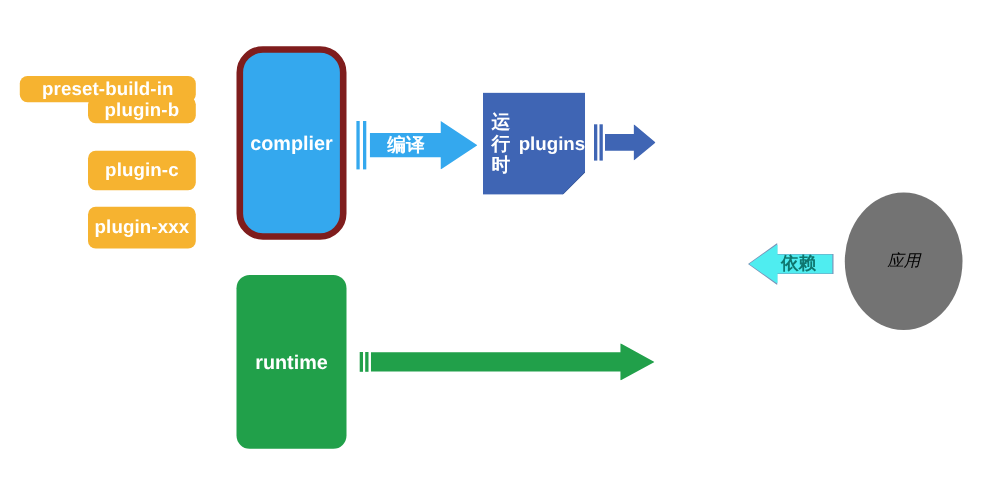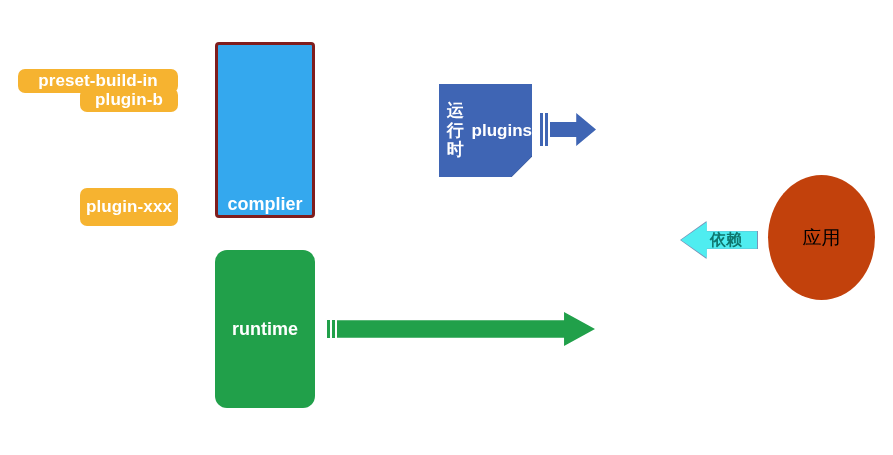--- a/index.html
+++ b/index.html
@@ -45,24 +45,23 @@
   #chip-preset   { top: 41px;  height: 24px; margin-top: 28px; }
   #chip-plugin-b { top: 88px;  height: 24px; }
   #chip-plugin-c { top: 137px; height: 36px; }
   #chip-plugin-x { top: 188px; height: 38px; line-height: 1.05; }
 
   
   #complier {
     left: 215px; top: 42px;
     width: 100px; height: 176px;
     background: #34A8EE;
-    border: 3px solid #7f1d1d;
-    border-radius: 4px;
+    border: 6px solid #7f1d1d;
+    border-radius: 24px;
     font-size: 18px;
-    align-items: flex-end;
   }
 
   
   #runtime {
     left: 215px; top: 250px;
     width: 100px; height: 158px;
     background: #21A04A;
     border-radius: 12px;
     font-size: 18px;
   }
@@ -108,25 +107,26 @@
     background:
       repeating-linear-gradient(135deg,
         #E8463C 0px, #E8463C 1.4px,
         transparent 1.4px, transparent 2.9px);
   }
 
   
   #app-ellipse {
     left: 768px; top: 175px;
     width: 107px; height: 125px;
-    background: #c2410c;
+    background: #737373;
     border-radius: 50%;
     color: #000000;
     font-weight: normal;
-    font-size: 19px;
+    font-size: 15px;
+    font-style: italic;
   }
 
   
   .arrow { position: absolute; }
   .arrow .tail-bar {
     position: absolute;
     top: 0; bottom: 0;
     width: 3px;
   }
   .arrow .body {
@@ -205,33 +205,42 @@
 <div id="canvas">
 
   <div class="node chip wide" id="chip-preset">
     <span>preset-build-in</span>
   </div>
 
   <div class="node chip small" id="chip-plugin-b">
     <span>plugin-b</span>
   </div>
 
+  <div class="node chip small" id="chip-plugin-c">
+    <span>plugin-c</span>
+  </div>
 
   <div class="node chip small" id="chip-plugin-x">
     <span>plugin-xxx</span>
   </div>
 
   <div class="node" id="complier">
     <span>complier</span>
   </div>
 
   <div class="node" id="runtime">
     <span>runtime</span>
   </div>
 
+  <div class="arrow" id="arrow-compile">
+    <div class="tail-bar b1"></div>
+    <div class="tail-bar b2"></div>
+    <div class="body"></div>
+    <span class="label">编译</span>
+  </div>
 
   <div class="node" id="runtime-plugins">
     <span class="txt">运行时</span>
     <span class="txt">plugins</span>
     <span class="fold"></span>
   </div>
 
   <div class="arrow" id="arrow-to-fes">
     <div class="tail-bar b1"></div>
     <div class="tail-bar b2"></div>

